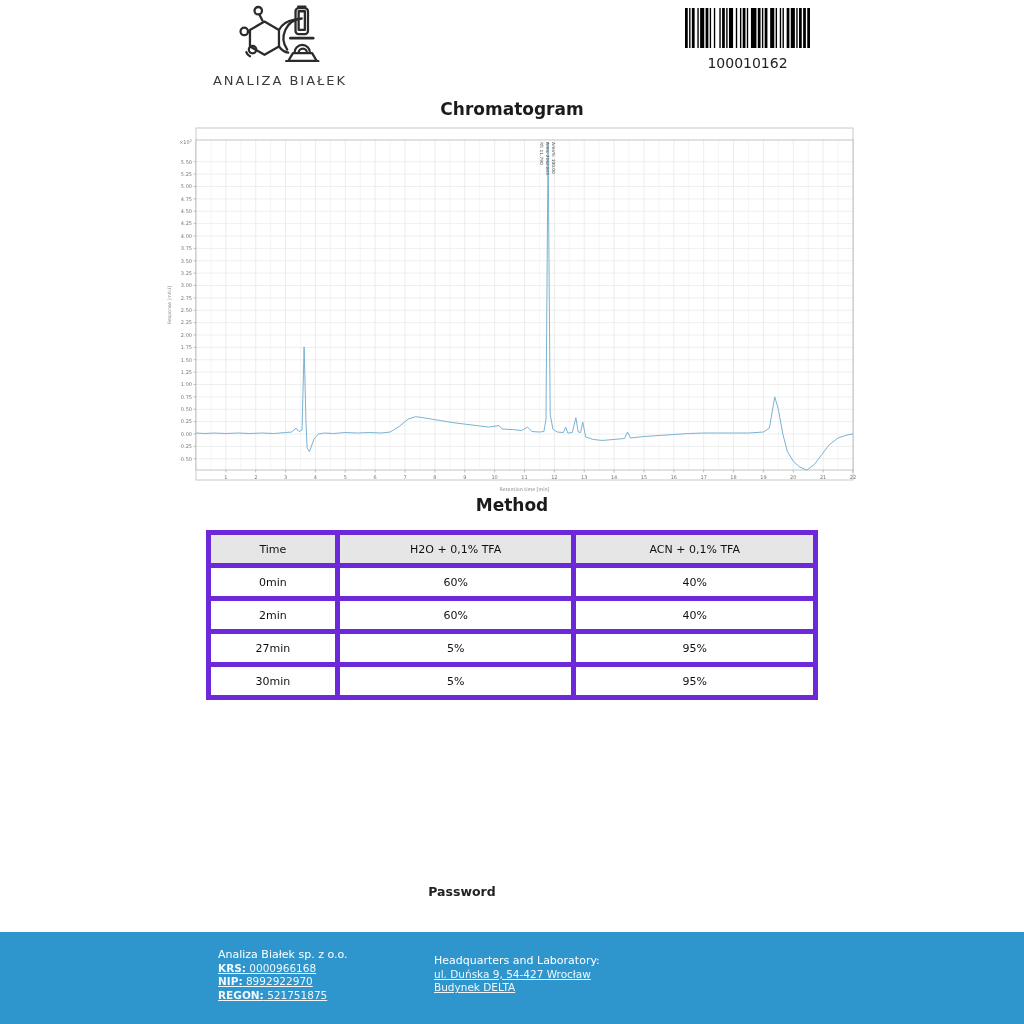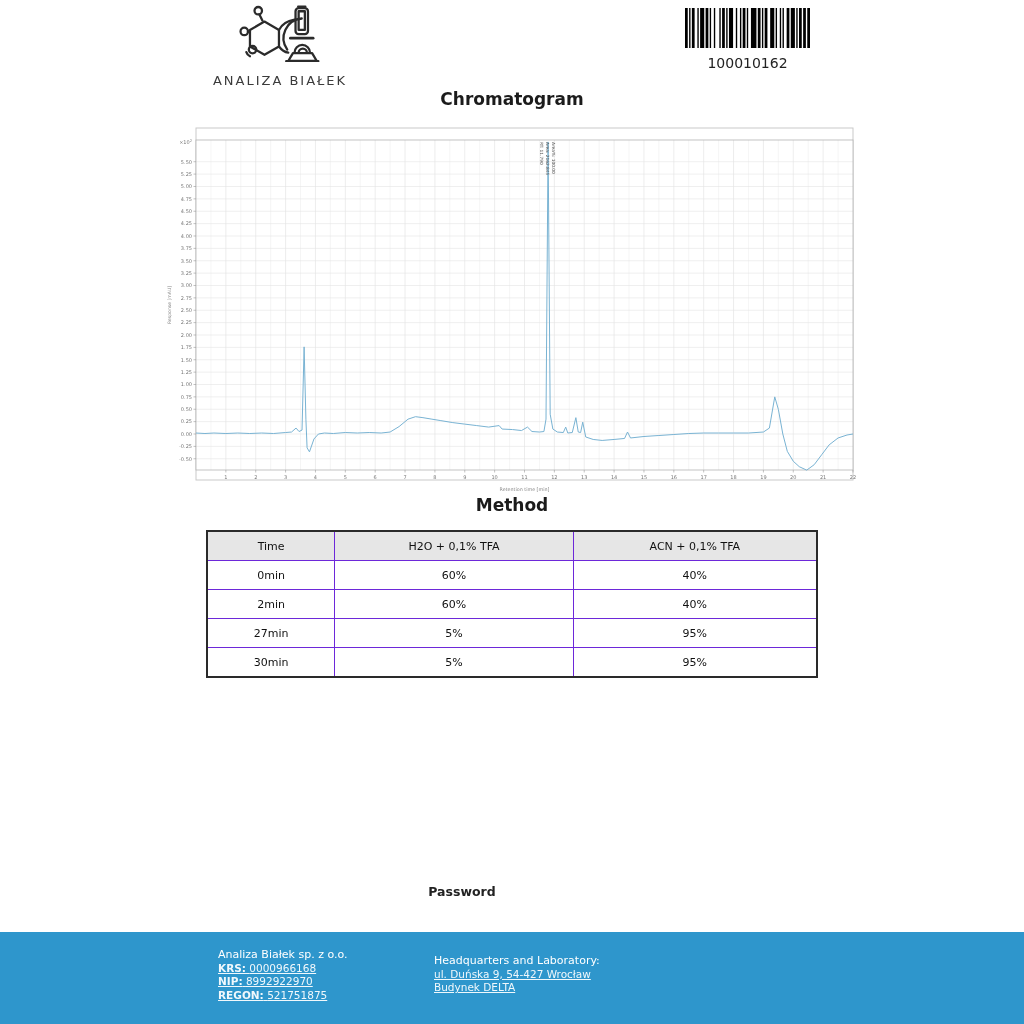--- a/index.html
+++ b/index.html
@@ -8,30 +8,30 @@
 
   
   .logo-wrap{position:absolute;left:200px;top:4px;width:160px;text-align:center;}
   .logo-text{margin-top:7px;font-size:13px;letter-spacing:2px;color:#3b3b3b;}
   .barcode-wrap{position:absolute;left:685px;top:8px;width:125px;text-align:center;}
   .barcode-num{margin-top:3px;font-size:14px;color:#222;}
 
   
   .section-title{position:absolute;left:0;width:1024px;text-align:center;
     font-size:17px;font-weight:bold;color:#1b1b1b;}
-  #chromo-title{top:89px;}
+  #chromo-title{top:99px;}
   #method-title{top:495px;}
 
   
   #chart-box{position:absolute;left:155px;top:124px;width:706px;height:376px;}
 
   
   .method-table{position:absolute;left:206px;top:530px;width:612px;
     border-collapse:collapse;font-size:11px;color:#111;}
-  .method-table th,.method-table td{border:1px solid #6d28d9;text-align:center;
+  .method-table th,.method-table td{border:5px solid #6d28d9;text-align:center;
     height:28px;padding:0;font-weight:normal;}
   .method-table th{background:#e6e6e6;}
   .method-table{border:2px solid #2a2a2a;}
   .col-time{width:127px;}.col-h2o{width:239px;}.col-acn{width:244px;}
 
   
   .password-wrap{position:absolute;left:0;top:884px;width:924px;text-align:center;}
   .password-label{font-size:12.5px;font-weight:bold;color:#222;}
   .password-value{margin-top:7px;font-size:11.5px;color:#333;}
 

